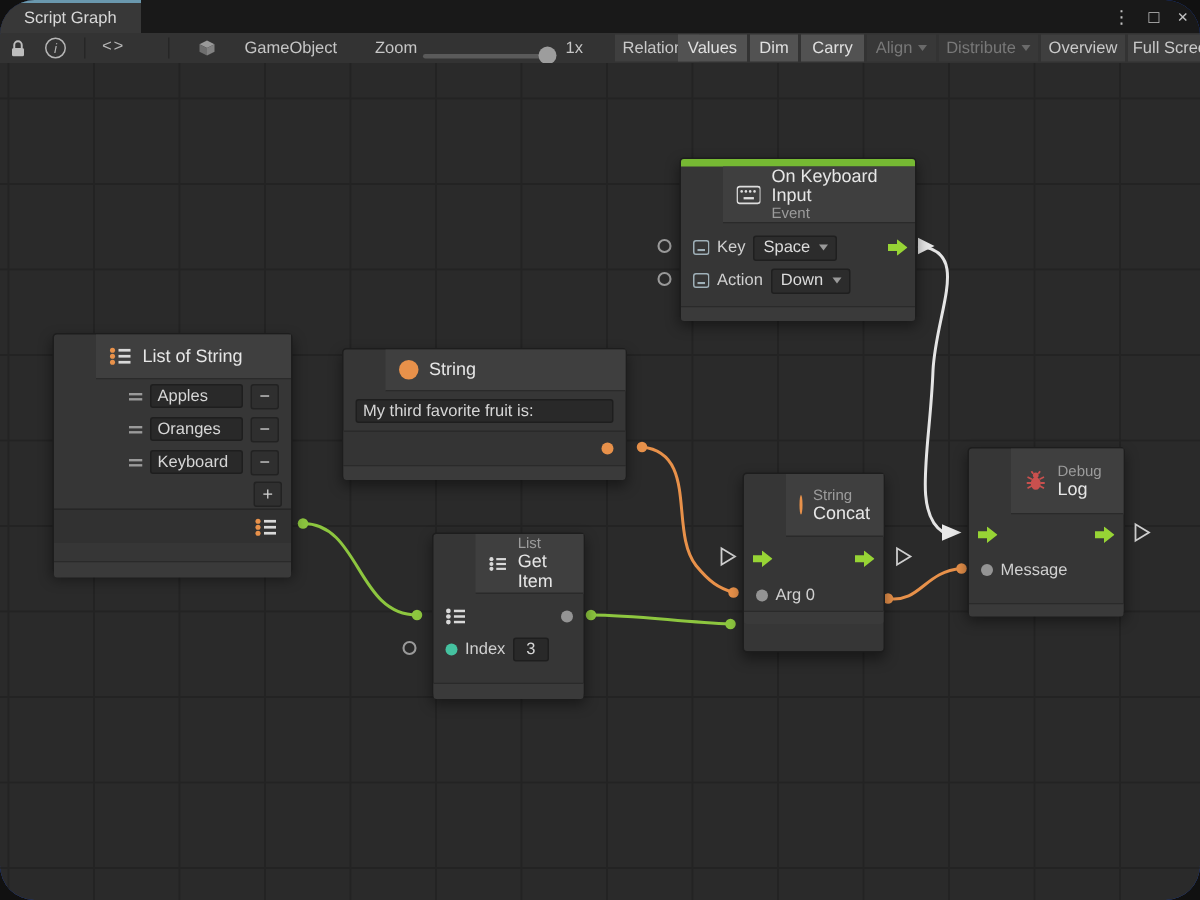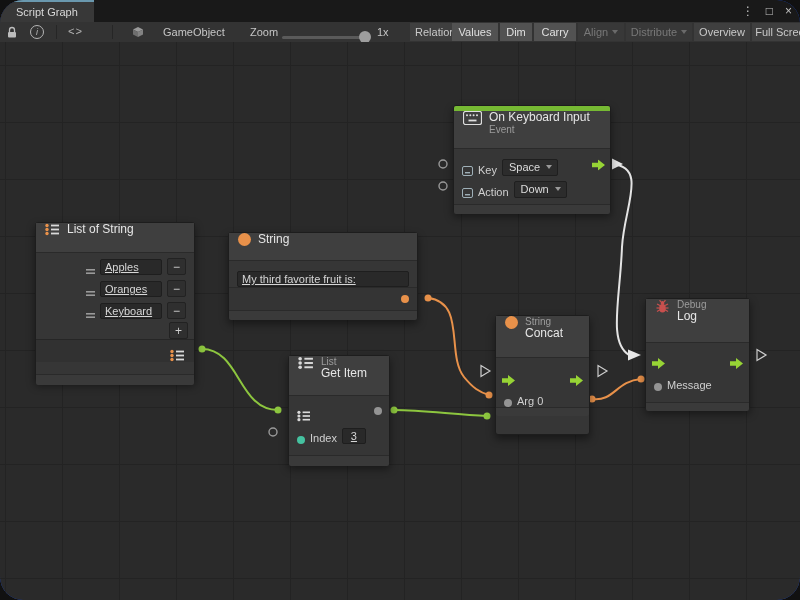--- a/index.html
+++ b/index.html
@@ -32,29 +32,29 @@
   
   .canvas{position:absolute;top:42px;left:0;width:800px;height:558px;background-color:#2a2a2a;
      background-image:linear-gradient(to right,#232323 1px,transparent 1px),
                       linear-gradient(to bottom,#232323 1px,transparent 1px);
      background-size:57px 57px;background-position:5px 23px;}
   .wires{position:absolute;left:0;top:0;width:800px;height:558px;}
   
   .node{position:absolute;background:#363636;border:1px solid #1d1d1d;border-radius:3px;
      box-shadow:0 4px 9px rgba(0,0,0,.45);box-sizing:border-box;color:#d0d0d0;}
   .accent{height:5px;background:#76b933;border-radius:2px 2px 0 0;}
-  .nhead{display:flex;align-items:flex-start;gap:7px;padding:0 9px;background:#3f3f3f;border-bottom:1px solid #2a2a2a;}
+  .nhead{display:flex;align-items:center;gap:7px;padding:0 9px;background:#3f3f3f;border-bottom:1px solid #2a2a2a;margin-left:28px;}
   .ntitle{font-size:12px;color:#e6e6e6;line-height:13px;}
   .nsub{font-size:10px;color:#9c9c9c;line-height:11px;}
-  .nrow{display:flex;align-items:flex-end;gap:5px;padding:0 8px;font-size:11px;color:#d0d0d0;position:relative;}
+  .nrow{display:flex;align-items:center;gap:5px;padding:0 8px;font-size:11px;color:#d0d0d0;position:relative;}
   .nfoot{background:#3a3a3a;border-top:1px solid #2a2a2a;border-radius:0 0 2px 2px;}
   .dropdown{display:inline-flex;align-items:center;gap:6px;background:#2c2c2c;border:1px solid #1f1f1f;
      border-radius:2px;padding:1px 5px 2px 6px;font-size:11px;color:#dcdcdc;}
   .field{background:#292929;border:1px solid #1e1e1e;border-radius:2px;padding:1px 4px;font-size:11px;
-     color:#d6d6d6;overflow:hidden;white-space:nowrap;text-decoration:underline;}
+     color:#d6d6d6;overflow:hidden;white-space:nowrap;}
   .sqbtn{display:flex;align-items:center;justify-content:center;width:17px;height:15px;background:#2f2f2f;
      border:1px solid #222;border-radius:2px;color:#cfcfcf;font-size:12px;line-height:1;}
   .dot{border-radius:50%;display:inline-block;flex:0 0 auto;}
   .dot-orange{width:8px;height:8px;background:#e8914a;}
   .dot-gray{width:8px;height:8px;background:#949494;}
   .dot-teal{width:8px;height:8px;background:#45c2a0;}
   .dot-lg{width:13px;height:13px;background:#e8914a;border-radius:50%;}
   .flow-abs{position:absolute;top:50%;transform:translateY(-50%);line-height:0;}
 </style>
 </head>

